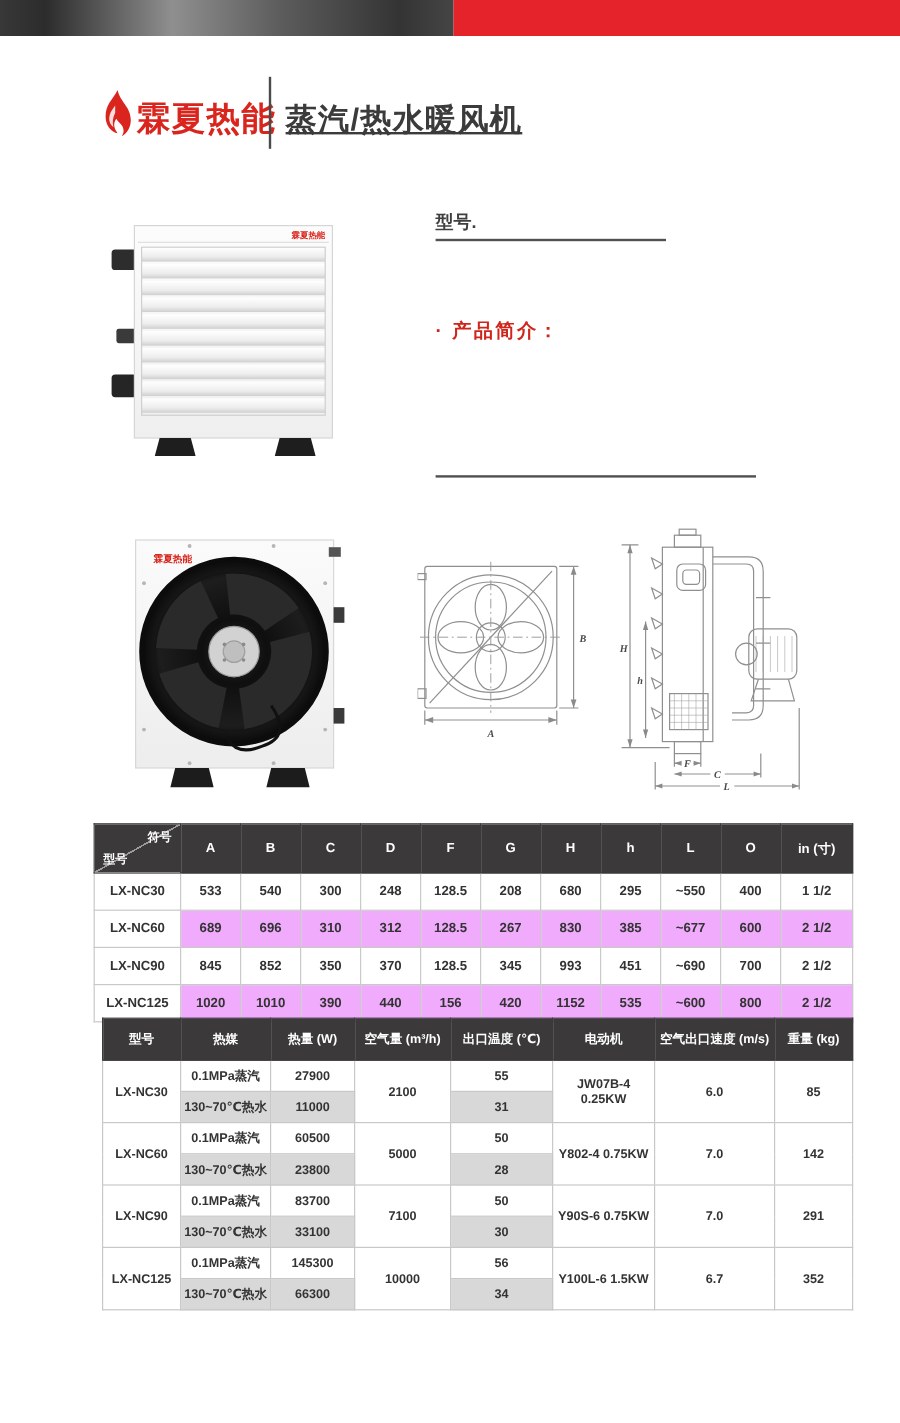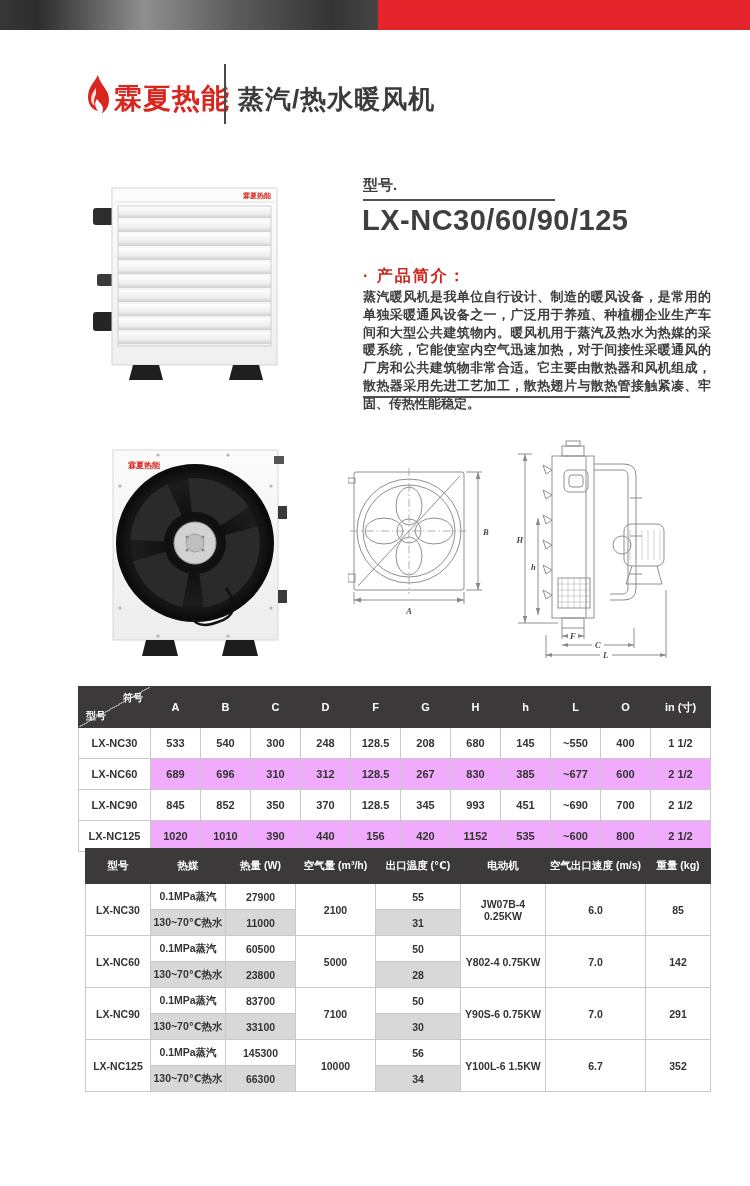--- a/index.html
+++ b/index.html
@@ -9,21 +9,21 @@
 
   
   #bar-dark{left:0;top:0;width:378px;height:30px;
     background:linear-gradient(90deg,#383838 0%,#2c2c2c 10%,#8f8f8f 38%,#5c5c5c 62%,#343434 88%,#454545 100%);}
   #bar-red{left:378px;top:0;width:372px;height:30px;background:#e4232b;}
 
   
   #flame-wrap{left:84px;top:74px;width:26px;height:44px;}
   #brand-name{left:114px;top:80px;font-size:28px;font-weight:bold;color:#d9251d;letter-spacing:1px;}
   #brand-divider{left:224px;top:64px;width:2px;height:60px;background:#4a4a4a;}
-  #page-title{left:238px;top:82px;font-size:26px;font-weight:bold;color:#3b3b3b;letter-spacing:1px;}
+  #page-title{left:238px;top:82px;font-size:26px;font-weight:bold;color:#3b3b3b;letter-spacing:1px;text-decoration:underline;}
 
   
   #model-label{left:363px;top:176px;font-size:15px;font-weight:bold;color:#3f3f3f;}
   #model-line{left:363px;top:199px;width:192px;height:2px;background:#515151;}
   #model-value{left:362px;top:204px;font-size:29px;font-weight:bold;color:#3f3f3f;letter-spacing:0.5px;}
 
   
   #intro-heading{left:363px;top:266px;font-size:16px;font-weight:bold;color:#cf261c;letter-spacing:2px;}
   #intro-body{left:363px;top:288px;width:348px;font-size:13px;line-height:17.8px;
     color:#3d3d3d;text-align:justify;font-weight:bold;}
@@ -112,24 +112,22 @@
           <rect x="33" y="154" width="153" height="12" fill="url(#slat)"></rect>
         <rect x="33" y="28" width="153" height="140" fill="none" stroke="#cfcfcf"></rect>
       </g>
       <polygon points="48,187 74,187 78,202 44,202" fill="#1e1e1e"></polygon>
       <polygon points="148,187 174,187 178,202 144,202" fill="#1e1e1e"></polygon>
     </svg>
   </div>
 
   <div class="abs" id="model-label">型号.</div>
   <div class="abs" id="model-line"></div>
-  <div class="abs" id="model-value">LX-NC30/60/90/125</div>
 
   <div class="abs" id="intro-heading">· 产品简介：</div>
-  <div class="abs" id="intro-body">蒸汽暖风机是我单位自行设计、制造的暖风设备，是常用的单独采暖通风设备之一，广泛用于养殖、种植棚企业生产车间和大型公共建筑物内。暖风机用于蒸汽及热水为热媒的采暖系统，它能使室内空气迅速加热，对于间接性采暖通风的厂房和公共建筑物非常合适。它主要由散热器和风机组成，散热器采用先进工艺加工，散热翅片与散热管接触紧凑、牢固、传热性能稳定。</div>
   <div class="abs" id="intro-line"></div>
 
   <div class="abs" id="photo2">
     <svg width="230" height="228" viewBox="0 0 230 228">
       <defs>
         <radialGradient id="fang">
           <stop offset="0" stop-color="#2a2a2a"></stop>
             <stop offset="0.35" stop-color="#0f0f0f"></stop>
           <stop offset="0.8" stop-color="#1d1d1d"></stop>
             <stop offset="1" stop-color="#0a0a0a"></stop>
@@ -310,21 +308,21 @@
       <tbody>
         <tr>
           <th>LX-NC30</th>
           <td>533</td>
           <td>540</td>
           <td>300</td>
           <td>248</td>
           <td>128.5</td>
           <td>208</td>
           <td>680</td>
-          <td>145</td>
+          <td>295</td>
           <td>~550</td>
           <td>400</td>
           <td>1 1/2</td>
         </tr>
         <tr class="alt">
           <th>LX-NC60</th>
           <td>689</td>
           <td>696</td>
           <td>310</td>
           <td>312</td>

